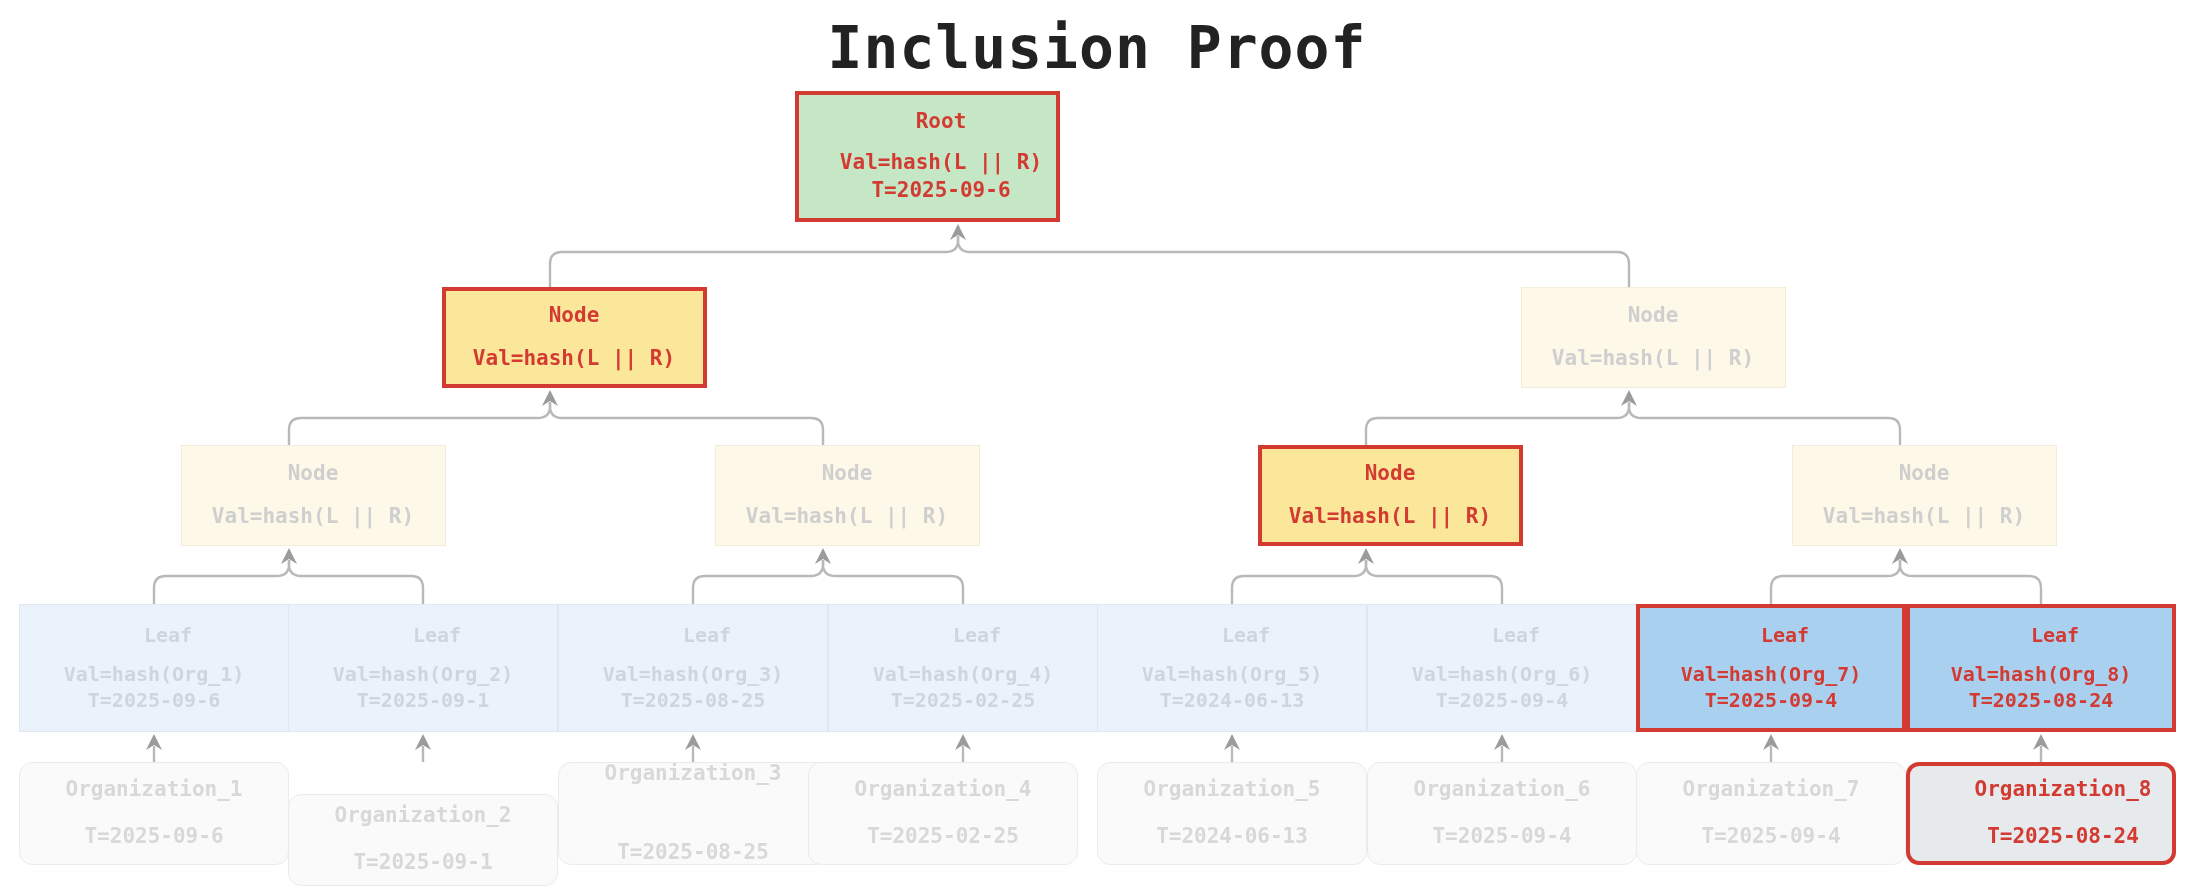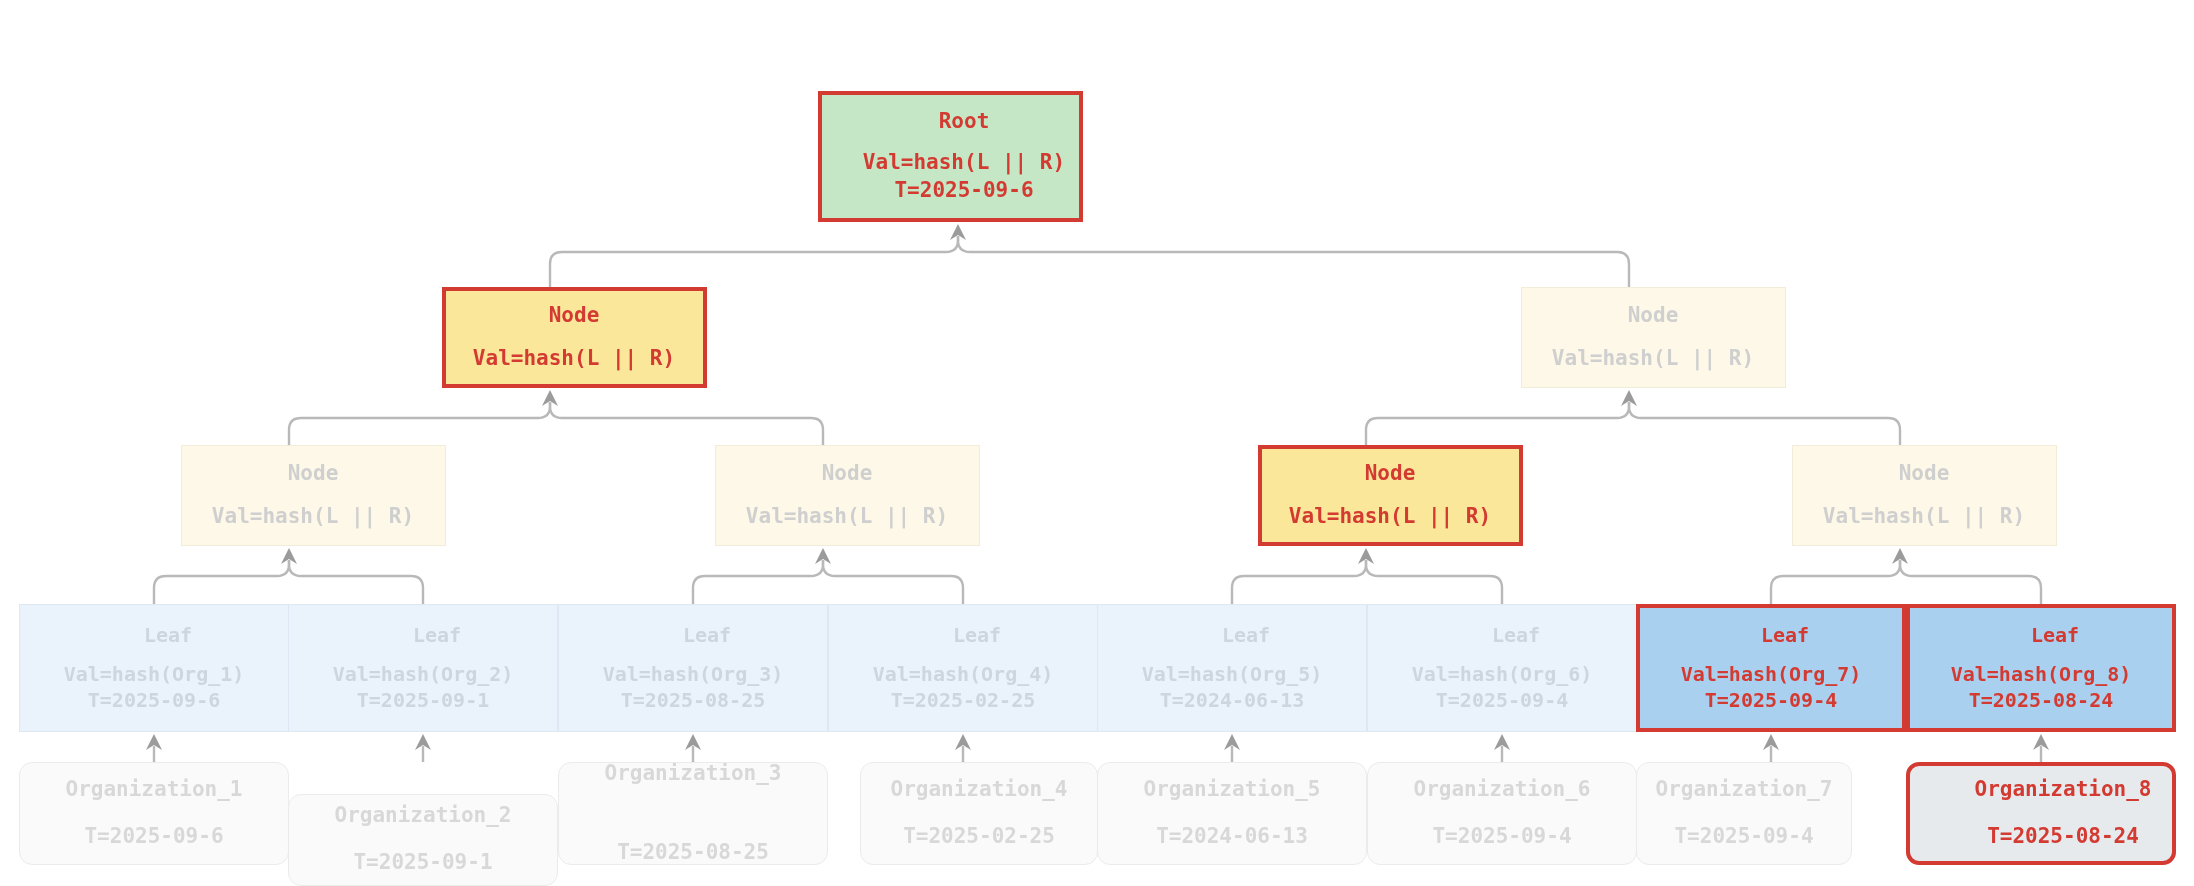--- a/index.html
+++ b/index.html
@@ -57,20 +57,21 @@
   
   #wires{position:absolute;left:0;top:0;width:2194px;height:886px;pointer-events:none;}
   #wires path{fill:none;stroke:#b9b9b9;stroke-width:2.4;}
   #wires polygon{fill:#9b9b9b;}
 </style>
 </head>
 <body>
 
 <div id="stage">
 
+  <div id="title">Inclusion Proof</div>
 
   <svg id="wires" viewBox="0 0 2194 886" width="2194" height="886">
       <path d="M 550 287 L 550 264 Q 550 252 562 252 L 946 252 Q 958 252 958 240 L 958 236"></path>
       <polygon points="958 224, 950 240, 958 235, 966 240"></polygon>
       <path d="M 1629 287 L 1629 264 Q 1629 252 1617 252 L 970 252 Q 958 252 958 240 L 958 236"></path>
       <path d="M 289 445 L 289 430 Q 289 418 301 418 L 538 418 Q 550 418 550 406 L 550 402"></path>
       <polygon points="550 390, 542 406, 550 401, 558 406"></polygon>
       <path d="M 823 445 L 823 430 Q 823 418 811 418 L 562 418 Q 550 418 550 406 L 550 402"></path>
       <path d="M 1366 445 L 1366 430 Q 1366 418 1378 418 L 1617 418 Q 1629 418 1629 406 L 1629 402"></path>
       <polygon points="1629 390, 1621 406, 1629 401, 1637 406"></polygon>
@@ -99,38 +100,38 @@
       <polygon points="1232 734, 1224 750, 1232 745, 1240 750"></polygon>
       <path d="M 1502 762 L 1502 746"></path>
       <polygon points="1502 734, 1494 750, 1502 745, 1510 750"></polygon>
       <path d="M 1771 762 L 1771 746"></path>
       <polygon points="1771 734, 1763 750, 1771 745, 1779 750"></polygon>
       <path d="M 2041 762 L 2041 746"></path>
       <polygon points="2041 734, 2033 750, 2041 745, 2049 750"></polygon>
     </svg>
 
   <div id="boxes">
-      <div class="box root hi" style="left: 818px; top: 91px; width: 265px; height: 131px; padding-left: 27px;"><div class="ttl">Root</div><div class="ln">Val=hash(L || R)</div><div class="ln">T=2025-09-6</div></div>
+      <div class="box root hi" style="left: 795px; top: 91px; width: 265px; height: 131px; padding-left: 27px;"><div class="ttl">Root</div><div class="ln">Val=hash(L || R)</div><div class="ln">T=2025-09-6</div></div>
       <div class="box nd hi" style="left: 417.5px; top: 287px; width: 265px; height: 101px;"><div class="ttl">Node</div><div class="ln">Val=hash(L || R)</div></div>
       <div class="box nd fade" style="left: 1496.5px; top: 287px; width: 265px; height: 101px;"><div class="ttl">Node</div><div class="ln">Val=hash(L || R)</div></div>
       <div class="box nd fade" style="left: 156.5px; top: 445px; width: 265px; height: 101px;"><div class="ttl">Node</div><div class="ln">Val=hash(L || R)</div></div>
       <div class="box nd fade" style="left: 690.5px; top: 445px; width: 265px; height: 101px;"><div class="ttl">Node</div><div class="ln">Val=hash(L || R)</div></div>
       <div class="box nd hi" style="left: 1233.5px; top: 445px; width: 265px; height: 101px;"><div class="ttl">Node</div><div class="ln">Val=hash(L || R)</div></div>
       <div class="box nd fade" style="left: 1767.5px; top: 445px; width: 265px; height: 101px;"><div class="ttl">Node</div><div class="ln">Val=hash(L || R)</div></div>
       <div class="box lf fade" style="left: 19px; top: 604px; width: 270px; height: 128px;"><div class="ttl">Leaf</div><div class="ln">Val=hash(Org_1)</div><div class="ln">T=2025-09-6</div></div>
       <div class="box lf fade" style="left: 288px; top: 604px; width: 270px; height: 128px;"><div class="ttl">Leaf</div><div class="ln">Val=hash(Org_2)</div><div class="ln">T=2025-09-1</div></div>
       <div class="box lf fade" style="left: 558px; top: 604px; width: 270px; height: 128px;"><div class="ttl">Leaf</div><div class="ln">Val=hash(Org_3)</div><div class="ln">T=2025-08-25</div></div>
       <div class="box lf fade" style="left: 828px; top: 604px; width: 270px; height: 128px;"><div class="ttl">Leaf</div><div class="ln">Val=hash(Org_4)</div><div class="ln">T=2025-02-25</div></div>
       <div class="box lf fade" style="left: 1097px; top: 604px; width: 270px; height: 128px;"><div class="ttl">Leaf</div><div class="ln">Val=hash(Org_5)</div><div class="ln">T=2024-06-13</div></div>
       <div class="box lf fade" style="left: 1367px; top: 604px; width: 270px; height: 128px;"><div class="ttl">Leaf</div><div class="ln">Val=hash(Org_6)</div><div class="ln">T=2025-09-4</div></div>
       <div class="box lf hi" style="left: 1636px; top: 604px; width: 270px; height: 128px;"><div class="ttl">Leaf</div><div class="ln">Val=hash(Org_7)</div><div class="ln">T=2025-09-4</div></div>
       <div class="box lf hi" style="left: 1906px; top: 604px; width: 270px; height: 128px;"><div class="ttl">Leaf</div><div class="ln">Val=hash(Org_8)</div><div class="ln">T=2025-08-24</div></div>
       <div class="box org fade" style="left: 19px; top: 762px; width: 270px; height: 103px;"><div class="ttl">Organization_1</div><div class="ln">T=2025-09-6</div></div>
       <div class="box org fade" style="left: 288px; top: 794px; width: 270px; height: 92px;"><div class="ttl">Organization_2</div><div class="ln">T=2025-09-1</div></div>
       <div class="box org fade" style="left: 558px; top: 762px; width: 270px; height: 103px; gap: 32px;"><div class="ttl">Organization_3</div><div class="ln">T=2025-08-25</div></div>
-      <div class="box org fade" style="left: 860px; top: 762px; width: 238px; height: 103px;"><div class="ttl">Organization_4</div><div class="ln">T=2025-02-25</div></div>
+      <div class="box org fade" style="left: 808px; top: 762px; width: 270px; height: 103px;"><div class="ttl">Organization_4</div><div class="ln">T=2025-02-25</div></div>
       <div class="box org fade" style="left: 1097px; top: 762px; width: 270px; height: 103px; align-items: center;"><div class="ttl">Organization_5</div><div class="ln">T=2024-06-13</div></div>
       <div class="box org fade" style="left: 1367px; top: 762px; width: 270px; height: 103px; text-align: center;"><div class="ttl">Organization_6</div><div class="ln">T=2025-09-4</div></div>
-      <div class="box org fade" style="left: 1636px; top: 762px; width: 216px; height: 103px;"><div class="ttl">Organization_7</div><div class="ln">T=2025-09-4</div></div>
+      <div class="box org fade" style="left: 1636px; top: 762px; width: 270px; height: 103px;"><div class="ttl">Organization_7</div><div class="ln">T=2025-09-4</div></div>
       <div class="box org hi" style="left: 1906px; top: 762px; width: 270px; height: 103px; padding-left: 44px;"><div class="ttl">Organization_8</div><div class="ln">T=2025-08-24</div></div>
     </div>
 
 </div>
 
 </body></html>

